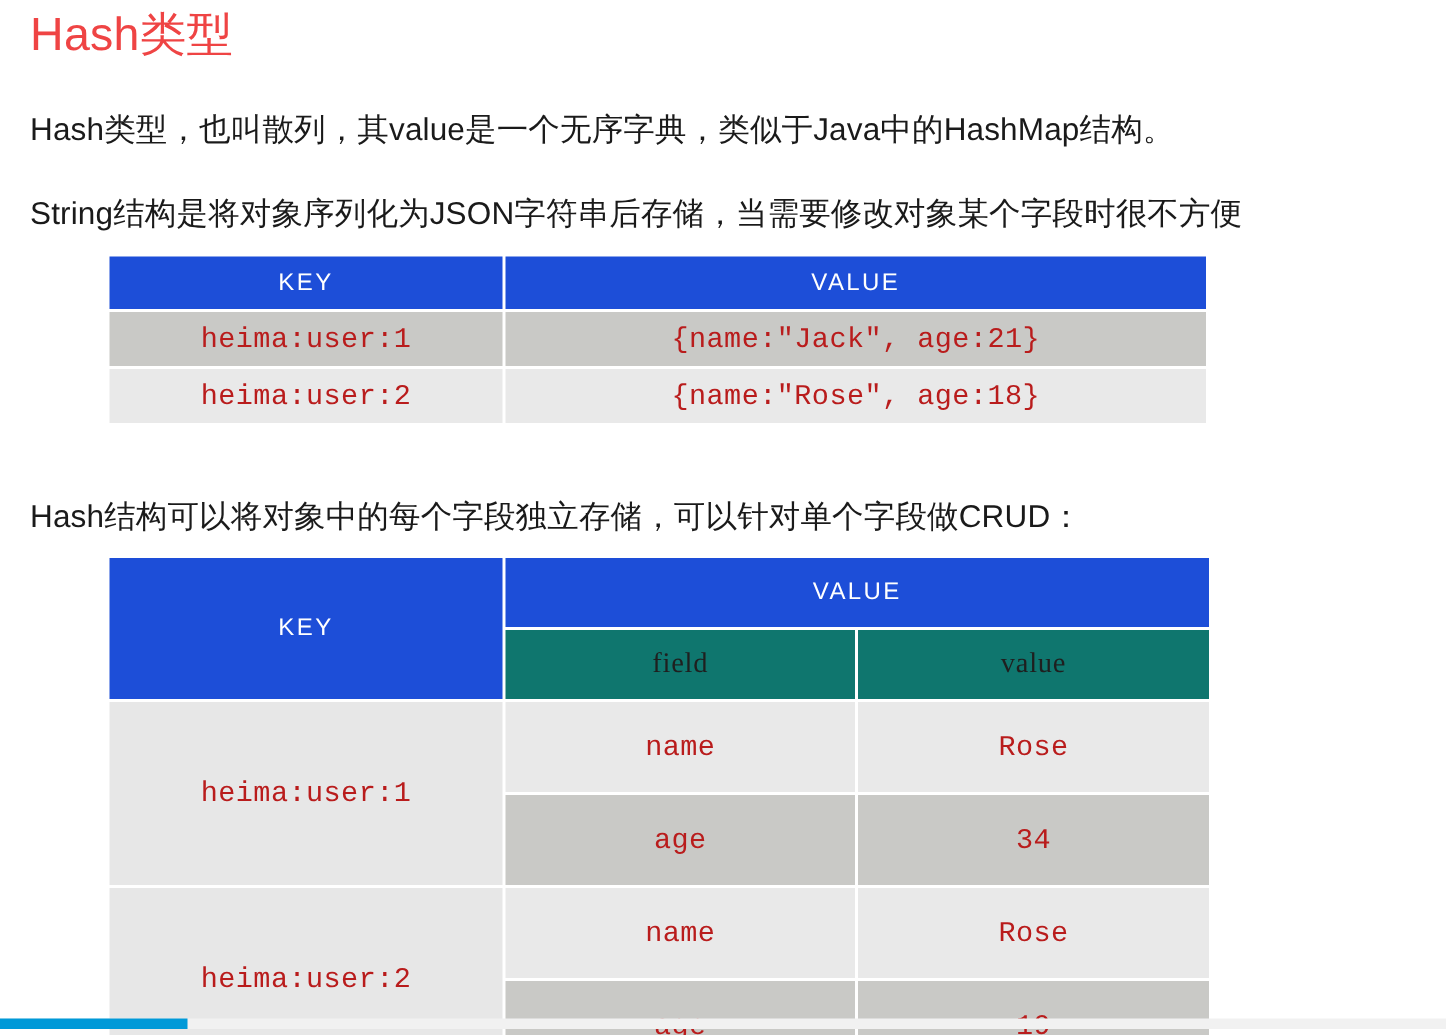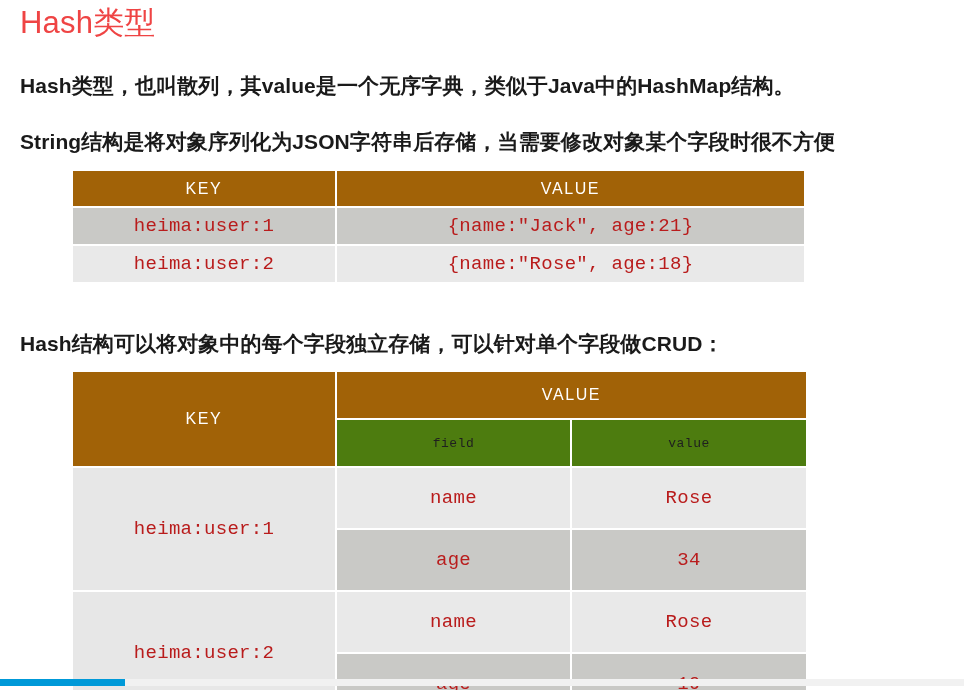--- a/index.html
+++ b/index.html
@@ -25,21 +25,21 @@
     font-weight: 400;
     color: #ef4444;
     letter-spacing: 0.2px;
     white-space: nowrap;
   }
 
   
   .para {
     position: absolute;
     font-size: 21px;
-    font-weight: 700;
+    font-weight: 400;
     color: #1a1a1a;
     white-space: nowrap;
     letter-spacing: 0.1px;
   }
   .para-1 { left: 20px; top: 72px; }
   .para-2 { left: 20px; top: 128px; }
   .para-3 { left: 20px; top: 330px; }
 
   
   .ktable {
@@ -51,32 +51,32 @@
   }
   .ktable td, .ktable th {
     padding: 0;
     margin: 0;
     text-align: center;
     vertical-align: middle;
     font-weight: 400;
   }
 
   .hdr {
-    background: #a16207;
+    background: #1d4ed8;
     color: #ffffff;
     font-family: "Liberation Sans", "DejaVu Sans", sans-serif;
     font-weight: bold;
     font-size: 16px;
     letter-spacing: 1.6px;
   }
   .subhdr {
-    background: #4d7c0f;
+    background: #0f766e;
     color: #1f1f1f;
-    font-family: Liberation Mono, monospace;
-    font-size: 13px;
+    font-family: Liberation Serif, serif;
+    font-size: 19px;
     letter-spacing: 0.5px;
   }
   .cell {
     font-family: "Liberation Mono", "DejaVu Sans Mono", monospace;
     font-size: 19px;
     color: #b91c1c;
     letter-spacing: 0.3px;
   }
   .cell-dark  { background: #c9c9c6; }
   .cell-light { background: #e9e9e9; }

